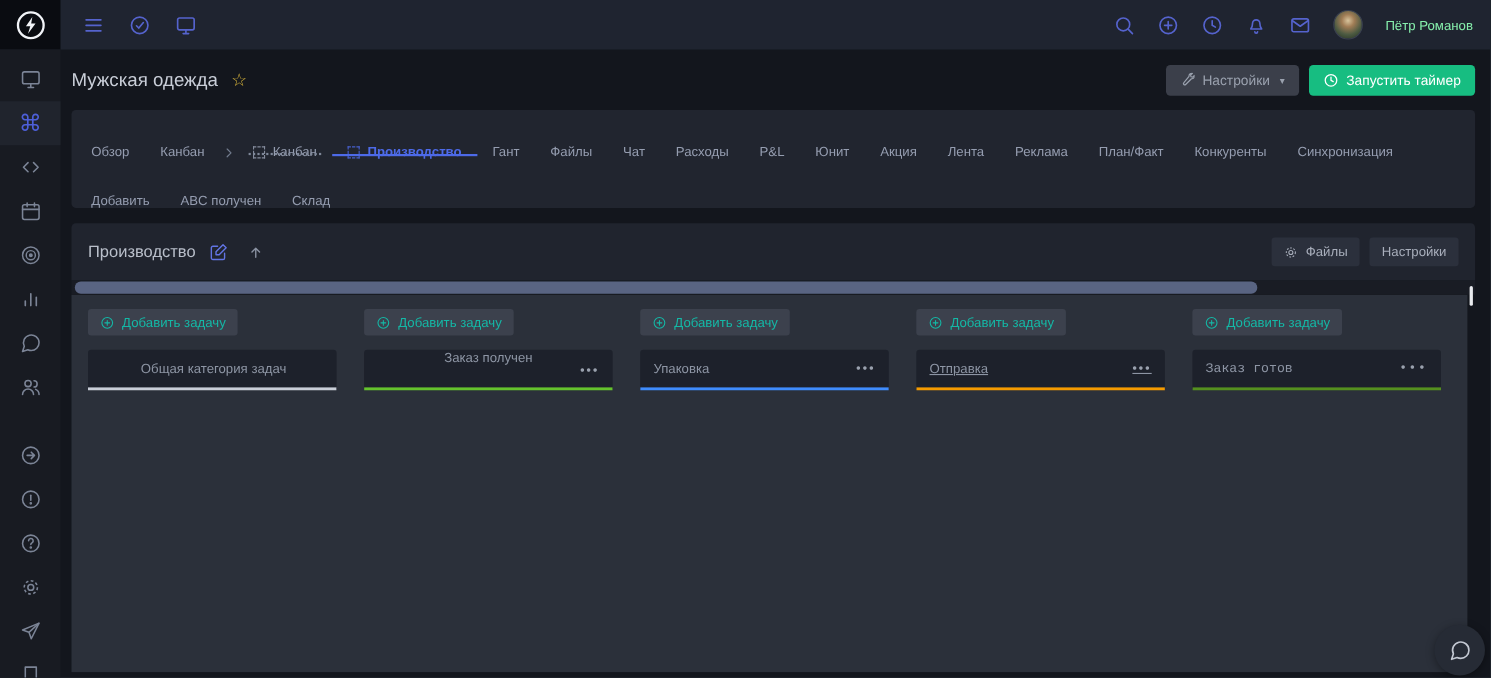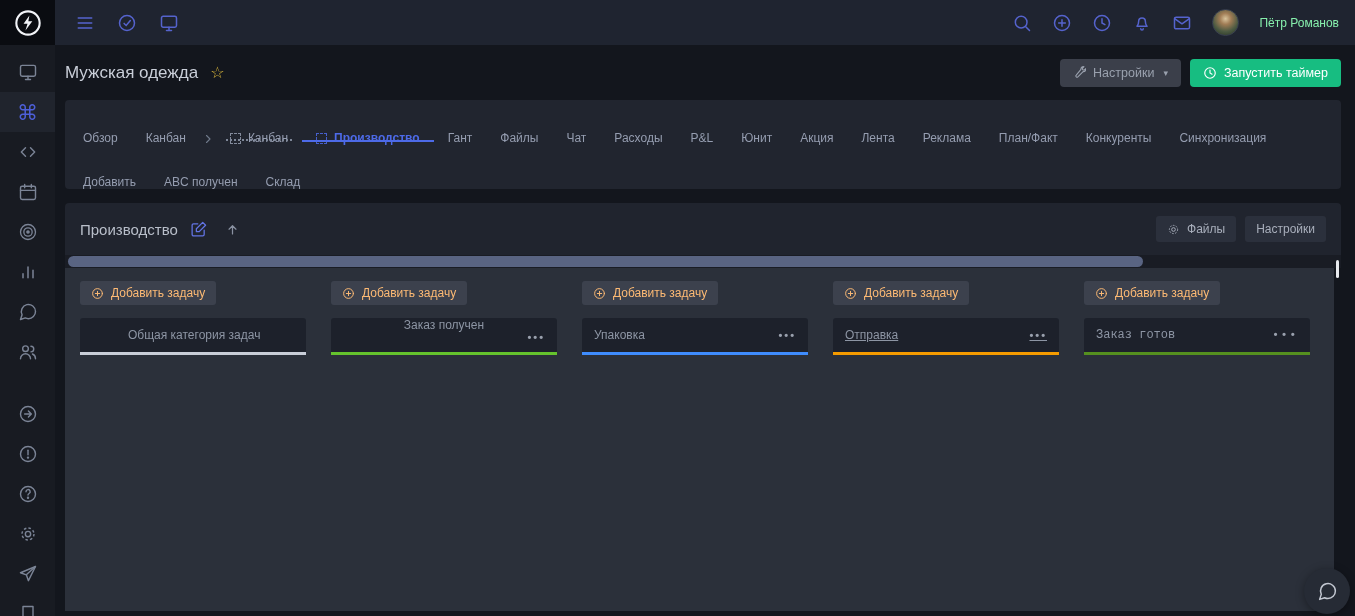--- a/index.html
+++ b/index.html
@@ -113,21 +113,21 @@
 
   
   .board {
     margin-left:10px; margin-right:21px; height:343px;
     background:#2b303a; display:flex; align-items:flex-start; gap:25px;
     padding:13px 0 0 15px; overflow:hidden;
   }
   .col { width:226px; flex:0 0 auto; }
   .add-task {
     display:inline-flex; align-items:center; gap:7px;
-    background:#3c414d; color:#fdba74; font-size:12px;
+    background:#3c414d; color:#14b8a6; font-size:12px;
     border:none; border-radius:3px; padding:5px 11px; cursor:pointer; font-family:inherit;
   }
   .col-head {
     margin-top:13px; height:37px; background:#1d212b; border-radius:3px 3px 0 0;
     display:flex; align-items:center; padding:0 12px;
     font-size:12px; color:#8d95a4; cursor:pointer;
   }
   .col-dots {
     margin-left:auto; color:#9aa1ae; font-size:11px; letter-spacing:2px;
     font-weight:bold; cursor:pointer; line-height:1;

